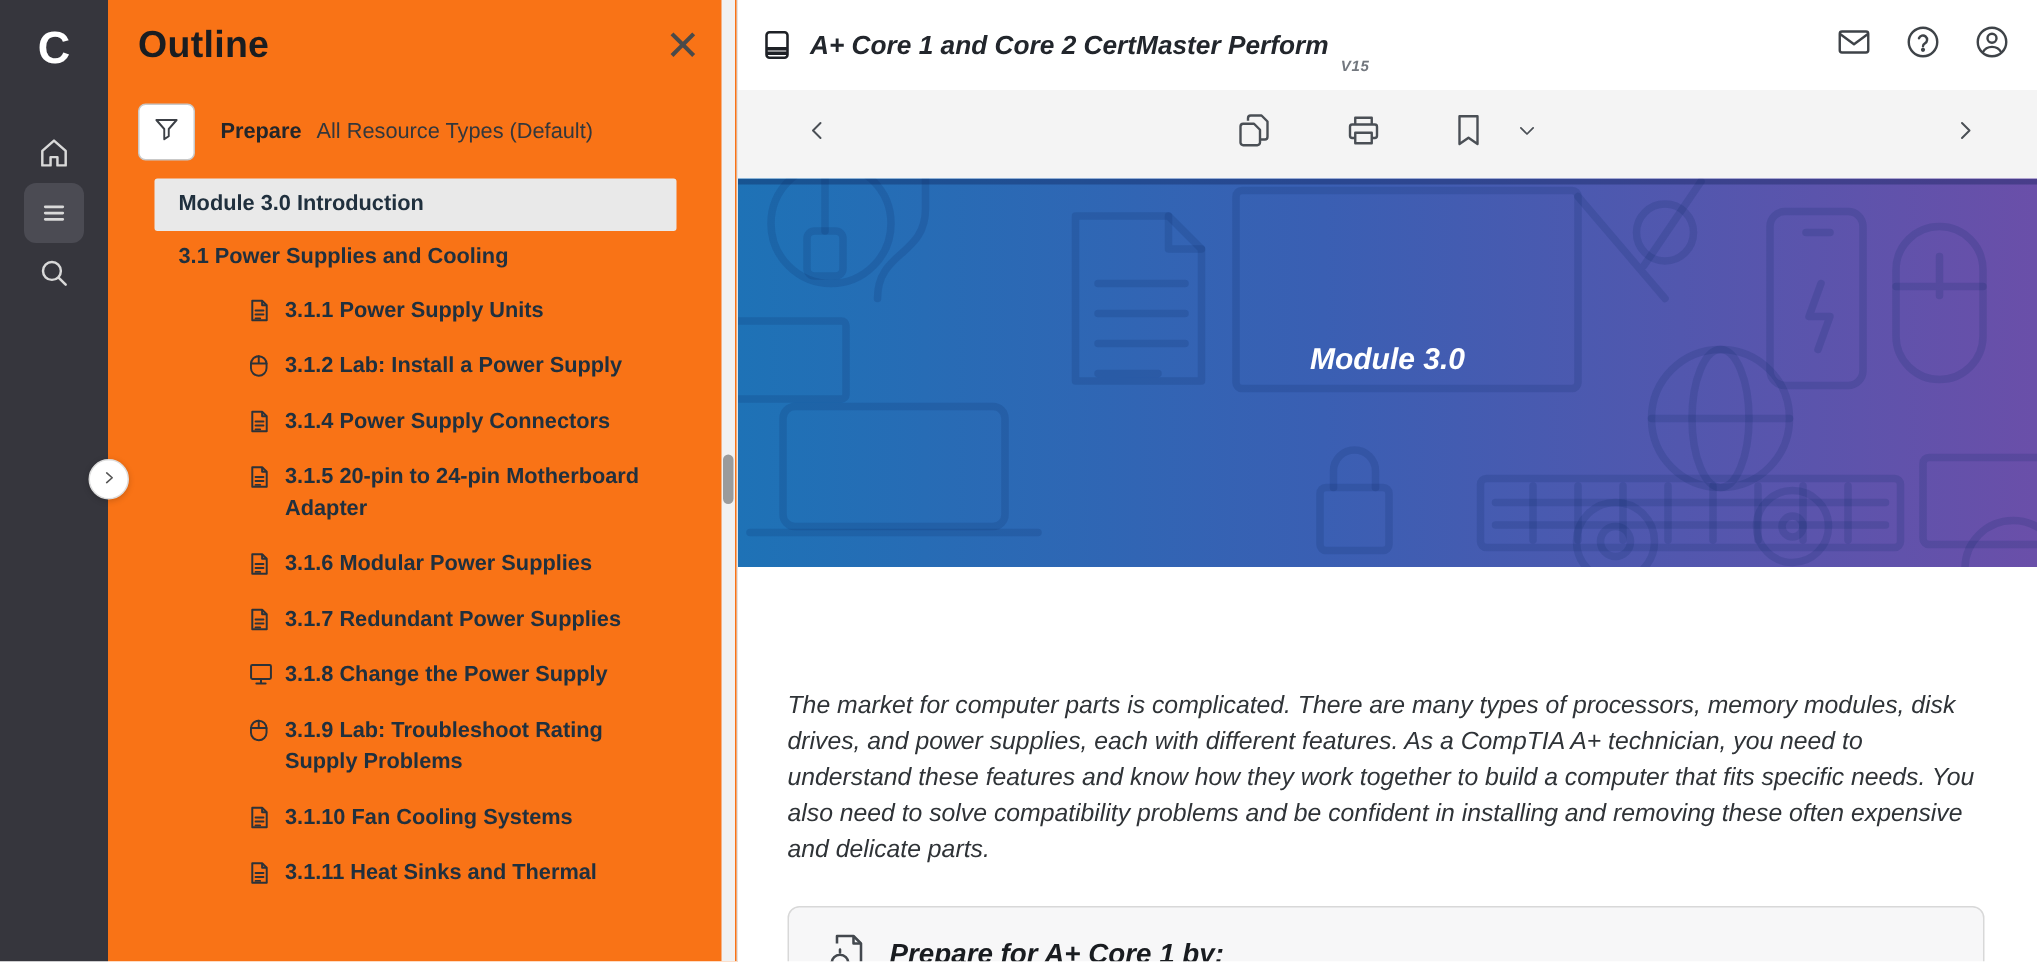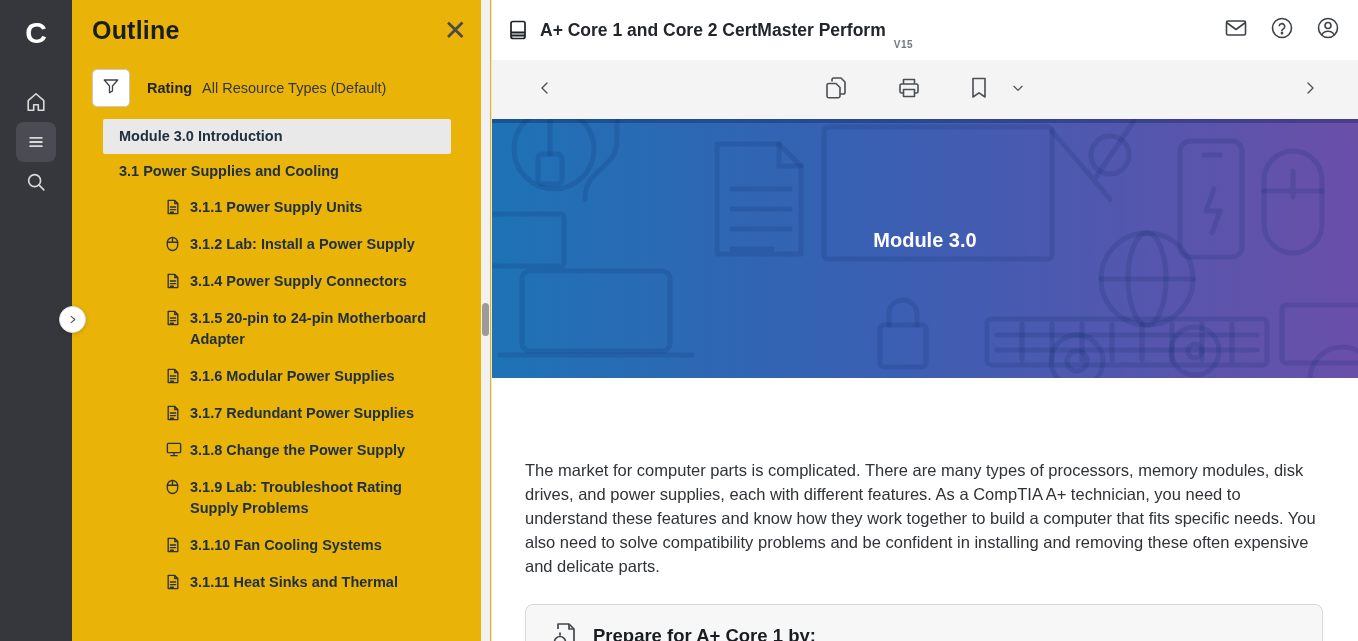--- a/index.html
+++ b/index.html
@@ -13,21 +13,21 @@
   .rail-logo { color:#fff; font-size:30px; font-weight:bold; margin-top:10px; height:46px;
                display:flex; align-items:center; }
   .rail-icons { margin-top:26px; display:flex; flex-direction:column; align-items:center; gap:0; }
   .rail-btn { width:40px; height:40px; display:flex; align-items:center; justify-content:center;
               border-radius:8px; color:#d9d9d9; cursor:pointer; }
   .rail-btn + .rail-btn { margin-top:0; }
   .rail-btn.active { background:#4b4b53; }
   .rail-btn svg { display:block; }
 
   
-  .outline { width:420px; flex:0 0 420px; height:641px; background:#eab308;
+  .outline { width:420px; flex:0 0 420px; height:641px; background:#f97316;
              border-right:1px solid #e4e4e4; position:relative; z-index:4; overflow:hidden; }
   .outline-head { display:flex; align-items:center; justify-content:space-between;
                   padding:16px 24px 0 20px; }
   .outline-title { font-size:25px; font-weight:bold; color:#1a1d21; letter-spacing:.2px; }
   .outline-close { font-size:28px; font-weight:300; color:#4a4a4a; cursor:pointer; line-height:1; }
   .filter-row { display:flex; align-items:center; margin:24px 0 10px 20px; }
   .filter-btn { width:38px; height:38px; border:1px solid #c9c9c9; border-radius:5px; background:#fff;
                 display:flex; align-items:center; justify-content:center; color:#3c4046; cursor:pointer; }
   .filter-showing { font-size:14.5px; font-weight:bold; color:#23262a; margin-left:17px; }
   .filter-value { font-size:14.5px; color:#33373c; margin-left:10px; }
@@ -45,21 +45,21 @@
   .o-scroll-track { position:absolute; top:0; right:1px; width:9px; height:641px; background:#f1f1f1; }
   .o-scroll-thumb { position:absolute; top:303px; right:2px; width:7px; height:33px;
                     background:#9b9b9b; border-radius:4px; cursor:pointer; }
 
   
   .expander { position:absolute; left:59px; top:306px; width:27px; height:27px; border-radius:50%;
               background:#fff; border:1px solid #ddd; box-shadow:0 1px 4px rgba(0,0,0,.18);
               display:flex; align-items:center; justify-content:center; color:#555; cursor:pointer; z-index:9; }
 
   
-  .main { flex:1 1 auto; height:641px; display:flex; flex-direction:column; background:#fff; min-width:0; }
+  .main { flex:1 1 auto; height:641px; display:flex; flex-direction:column; background:#fff; min-width:0;font-style:italic; }
   .main-head { height:60px; flex:0 0 60px; background:#fff; display:flex; align-items:center;
                padding:0 18px 0 16px; }
   .mh-book { color:#1e2126; display:flex; margin-right:12px; }
   .mh-title { font-size:17.5px; font-weight:bold; color:#22262c; white-space:nowrap; }
   .mh-version { font-size:10px; font-weight:600; color:#72777e; margin-left:8px; letter-spacing:.5px;margin-top:29px; }
   .mh-spacer { flex:1; }
   .mh-icons { display:flex; align-items:center; gap:22px; color:#3e4348; }
   .mh-icons .hbtn { cursor:pointer; display:flex; }
 
   
@@ -139,21 +139,21 @@
       </div>
     </div>
     <div class="filter-row">
       <div class="filter-btn">
         <span>
           <svg width="18" height="18" viewBox="0 0 24 24" fill="none" stroke="currentColor" stroke-width="1.7" stroke-linejoin="round">
             <path d="M3 4h18l-7 8v6.5L10 21v-9z"></path>
           </svg>
         </span>
       </div>
-      <div class="filter-showing">Rating</div>
+      <div class="filter-showing">Prepare</div>
       <div class="filter-value">All Resource Types (Default)</div>
     </div>
 
     <div class="outline-list">
     <div class="o-item lvl-0 active">
 
       <span class="o-label">Module 3.0 Introduction</span>
     </div>
 
     <div class="o-item lvl-0">

